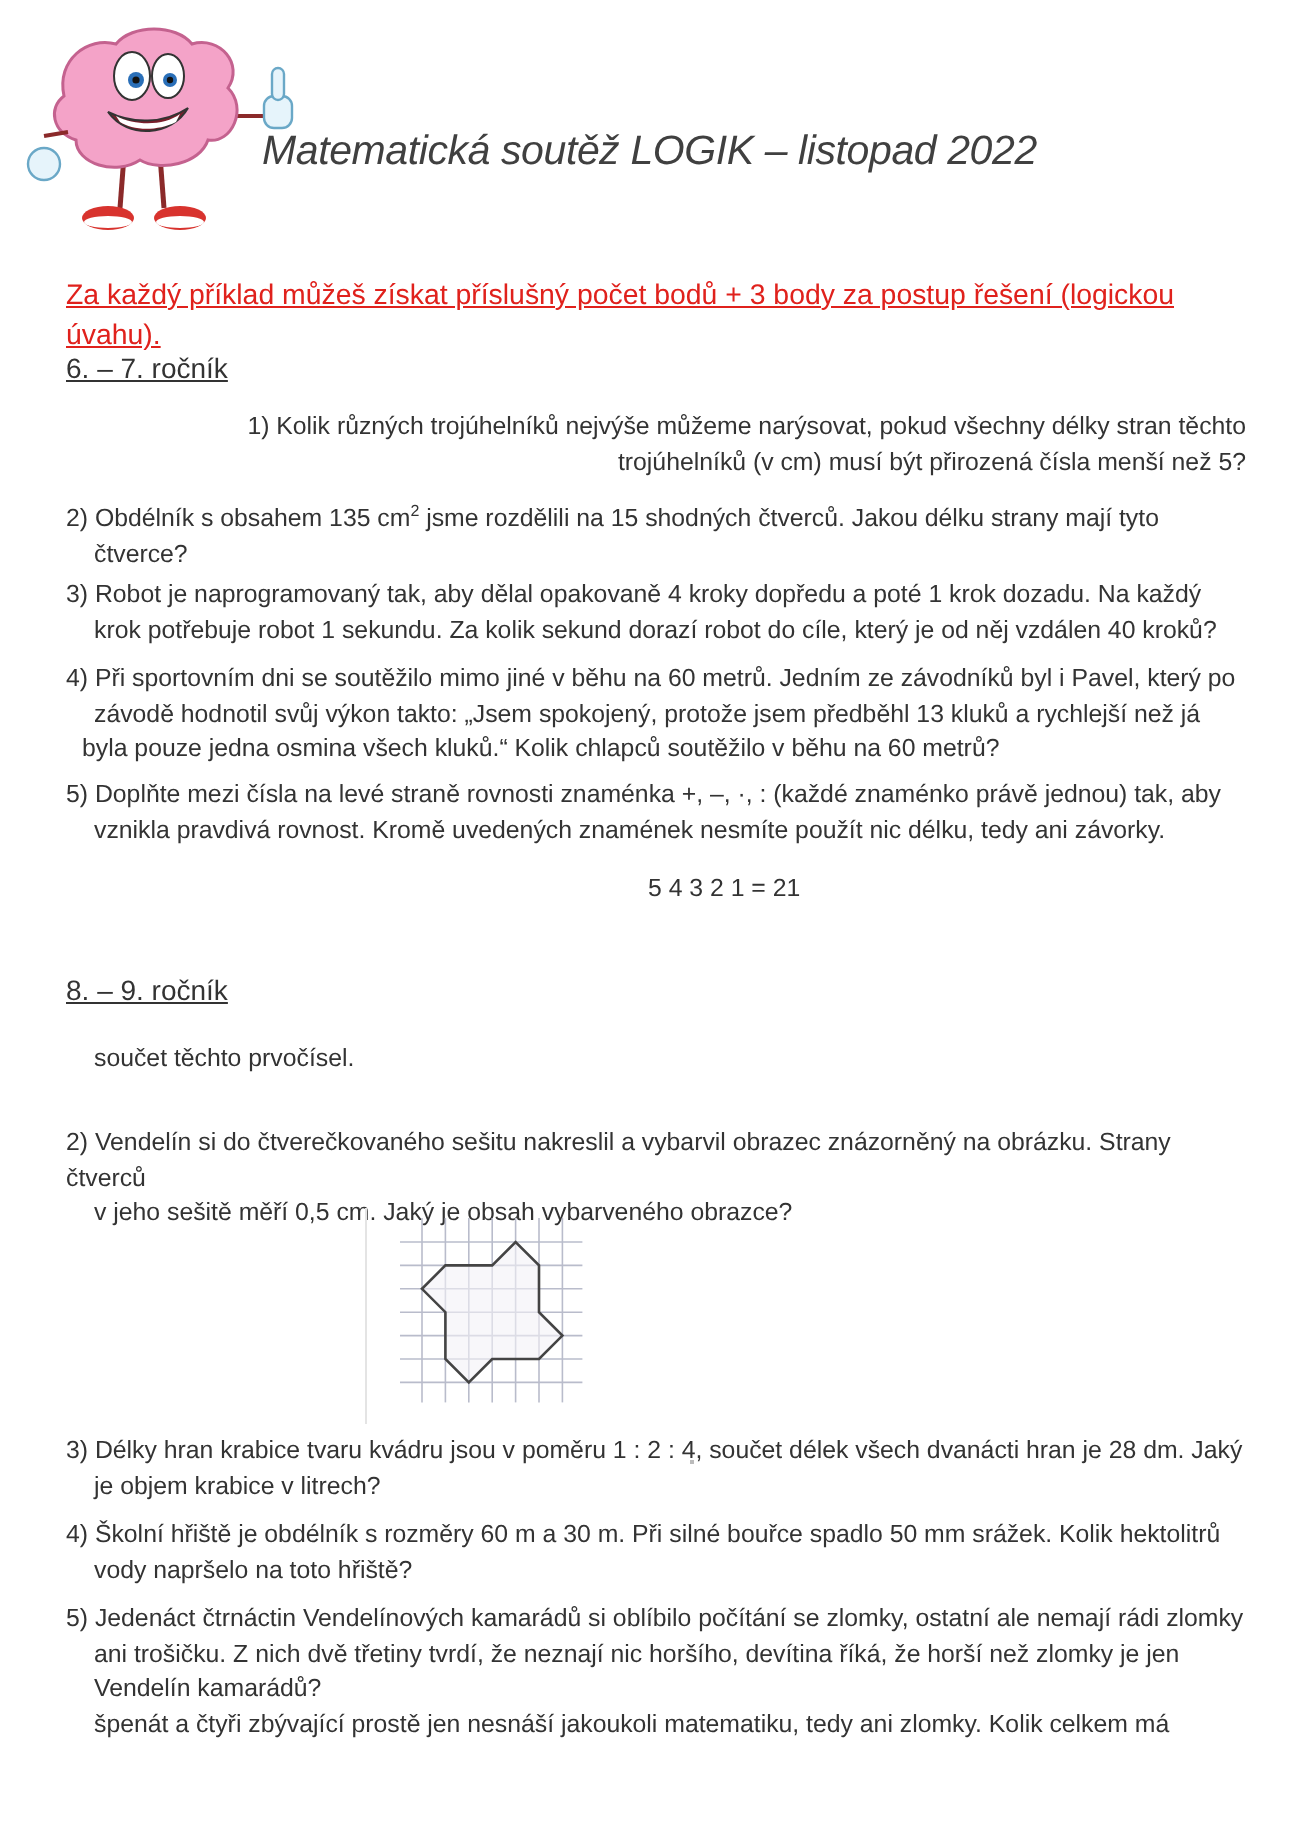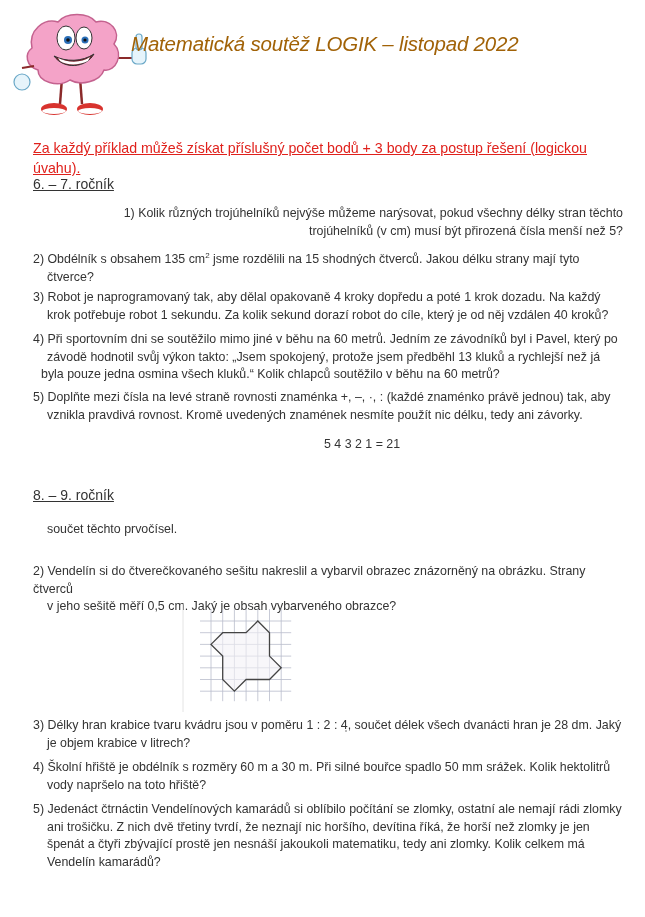--- a/index.html
+++ b/index.html
@@ -1,20 +1,20 @@
 <!DOCTYPE html>
 <html><head>
 <meta charset="utf-8">
 <style>
   html, body { margin:0; padding:0; background:#fff; }
   body { width:645px; height:917px; position:relative; overflow:hidden;
          font-family:"Liberation Sans", sans-serif; color:#222; }
   .mascot { position:absolute; left:10px; top:8px; width:160px; height:112px; }
-  .title { position:absolute; left:131px; top:32px; font-size:20.5px; font-style:italic;
-           color:#a16207; letter-spacing:-0.2px; font-family:"Liberation Sans", sans-serif; }
+  .title { position:absolute; left:131px; top:64px; font-size:20.5px; font-style:italic;
+           color:#404040; letter-spacing:-0.2px; font-family:"Liberation Sans", sans-serif; }
   .note { position:absolute; left:33px; top:138px; width:560px; font-size:14.2px; color:#e0211c;
           text-decoration:underline; line-height:20px; }
   .section { position:absolute; left:33px; font-size:14px; text-decoration:underline; color:#333; }
   .q { position:absolute; left:33px; font-size:12.4px; line-height:17.5px; color:#333; width:590px; }
   .q .l2 { display:block; padding-left:14px; }
   .eq { position:absolute; left:324px; top:437px; font-size:12.4px; color:#333; }
   .figure { position:absolute; left:182px; top:602px; width:120px; height:112px; }
   .dot { position:absolute; left:345px; top:730px; width:2px; height:2px; background:#bbb; }
 </style>
 </head>
@@ -125,15 +125,15 @@
 </div>
 
 <div class="q" style="top:759px;">
   <span>4) Školní hřiště je obdélník s rozměry 60 m a 30 m. Při silné bouřce spadlo 50 mm srážek. Kolik hektolitrů</span>
   <span class="l2">vody napršelo na toto hřiště?</span>
 </div>
 
 <div class="q" style="top:801px;">
   <span>5) Jedenáct čtrnáctin Vendelínových kamarádů si oblíbilo počítání se zlomky, ostatní ale nemají rádi zlomky</span>
   <span class="l2">ani trošičku. Z nich dvě třetiny tvrdí, že neznají nic horšího, devítina říká, že horší než zlomky je jen</span>
+  <span class="l2">Vendelín kamarádů?</span>
   <span class="l2">špenát a čtyři zbývající prostě jen nesnáší jakoukoli matematiku, tedy ani zlomky. Kolik celkem má</span>
-  <span class="l2">Vendelín kamarádů?</span>
 </div>
 
 </body></html>

